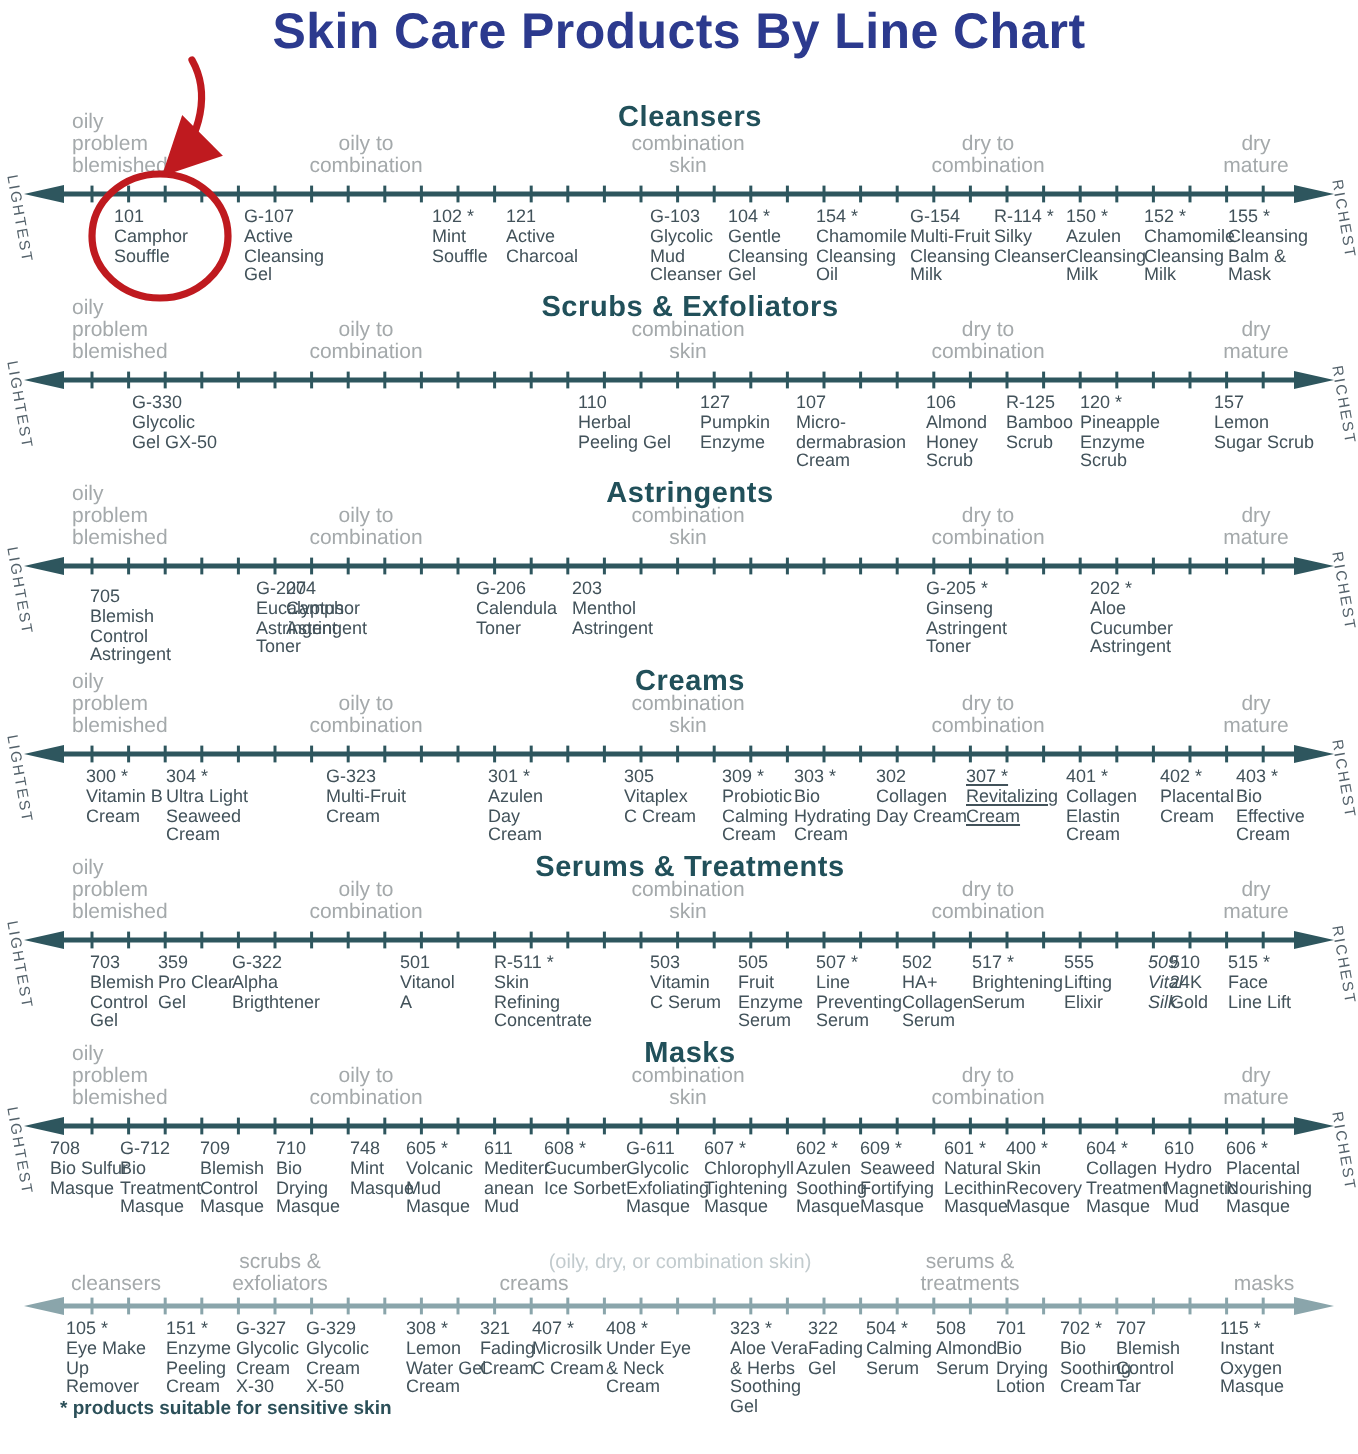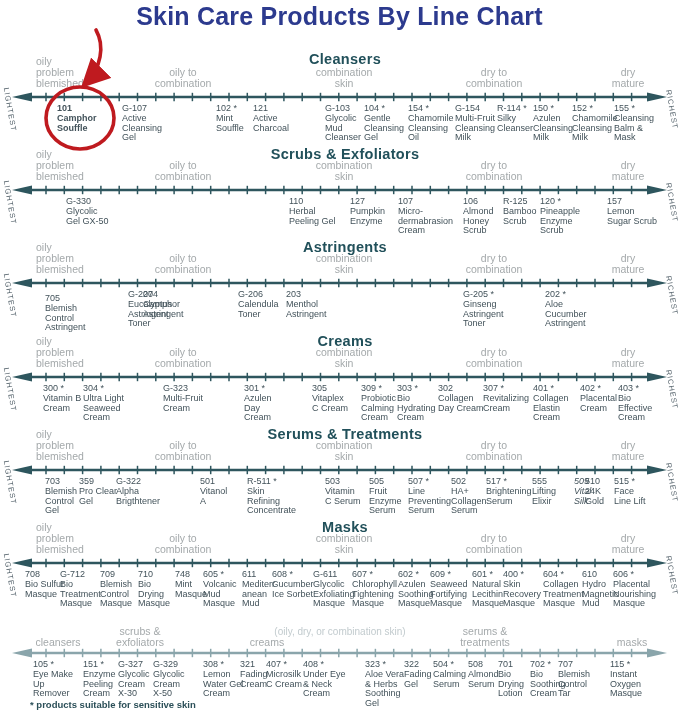--- a/index.html
+++ b/index.html
@@ -103,21 +103,21 @@
       <line x1="521.8" y1="5.8" x2="521.8" y2="14.2" stroke="#2e565e" stroke-width="1.5"></line>
       <line x1="540.1" y1="5.8" x2="540.1" y2="14.2" stroke="#2e565e" stroke-width="1.5"></line>
       <line x1="558.4" y1="5.8" x2="558.4" y2="14.2" stroke="#2e565e" stroke-width="1.5"></line>
       <line x1="576.7" y1="5.8" x2="576.7" y2="14.2" stroke="#2e565e" stroke-width="1.5"></line>
       <line x1="595.0" y1="5.8" x2="595.0" y2="14.2" stroke="#2e565e" stroke-width="1.5"></line>
       <line x1="613.3" y1="5.8" x2="613.3" y2="14.2" stroke="#2e565e" stroke-width="1.5"></line>
       <line x1="631.6" y1="5.8" x2="631.6" y2="14.2" stroke="#2e565e" stroke-width="1.5"></line>
     </svg>
     <div class="axis-label" style="left: -20px; top: 105px;">LIGHTEST</div>
     <div class="axis-label" style="left: 642px; top: 105px;">RICHEST</div>
-    <div class="product" style="left: 57px; top: 104px; font-weight: bold;">
+    <div class="product" style="left: 57px; top: 104px;">
       <div class="p-code">101</div>
       <div class="p-name">Camphor
 Souffle</div>
     </div>
     <div class="product" style="left: 122px; top: 104px;">
       <div class="p-code">G-107</div>
       <div class="p-name">Active
 Cleansing
 Gel</div>
     </div>
@@ -453,21 +453,21 @@
       <div class="p-code">303 *</div>
       <div class="p-name">Bio
 Hydrating
 Cream</div>
     </div>
     <div class="product" style="left: 438px; top: 384px;">
       <div class="p-code">302</div>
       <div class="p-name">Collagen
 Day Cream</div>
     </div>
-    <div class="product" style="left: 483px; top: 384px;">
+    <div class="product" style="left: 483px; top: 384px; text-decoration: underline;">
       <div class="p-code">307 *</div>
       <div class="p-name">Revitalizing
 Cream</div>
     </div>
     <div class="product" style="left: 533px; top: 384px;">
       <div class="p-code">401 *</div>
       <div class="p-name">Collagen
 Elastin
 Cream</div>
     </div>

